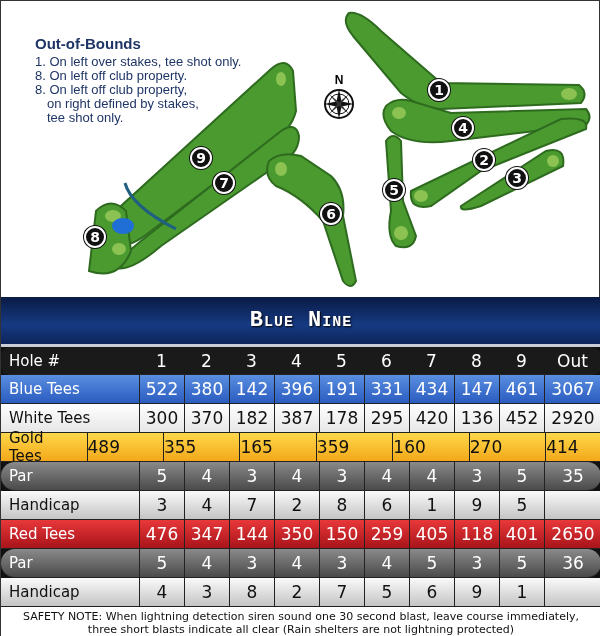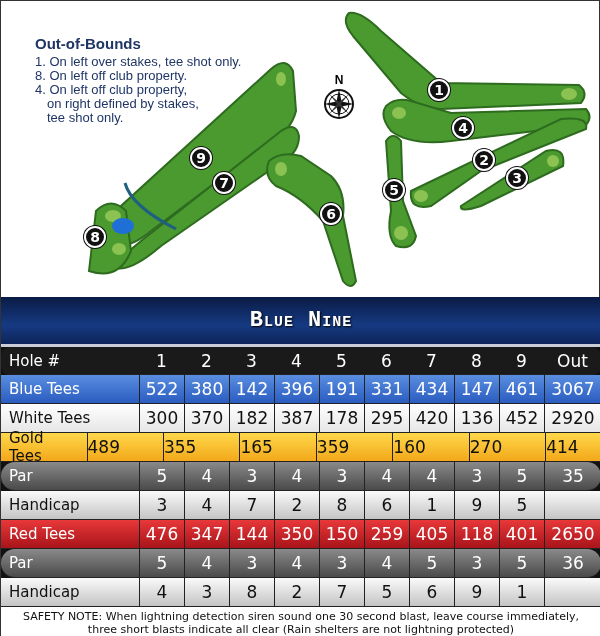--- a/index.html
+++ b/index.html
@@ -67,21 +67,21 @@
         <ellipse cx="400" cy="232" rx="7" ry="7"></ellipse>
       </g>
       <path d="M124 182 Q130 205 175 228" stroke="#1f6080" stroke-width="3" fill="none"></path>
       <ellipse cx="122" cy="225" rx="11" ry="8" fill="#1f6fd6"></ellipse>
     </svg>
 
     <div class="oob">
       <div class="oob-title">Out-of-Bounds</div>
       <div class="oob-line">1. On left over stakes, tee shot only.</div>
       <div class="oob-line">8. On left off club property.</div>
-      <div class="oob-line">4. On left off club property,</div>
+      <div class="oob-line">8. On left off club property,</div>
       <div class="oob-line" style="padding-left:12px">    on right defined by stakes,</div>
       <div class="oob-line" style="padding-left:12px">    tee shot only.</div>
     </div>
 
     <div class="compass">
       <div style="text-align:center;font-weight:bold;font-size:12px;font-family:'Liberation Sans',sans-serif;">N</div>
       <svg width="36" height="34" viewBox="0 0 36 34">
         <circle cx="18" cy="17" r="14" fill="none" stroke="#111" stroke-width="2"></circle>
         <circle cx="18" cy="17" r="10" fill="none" stroke="#111" stroke-width="1"></circle>
         <path d="M18 2 L21 17 L18 32 L15 17 Z M3 17 L18 14 L33 17 L18 20 Z" fill="#111"></path>

